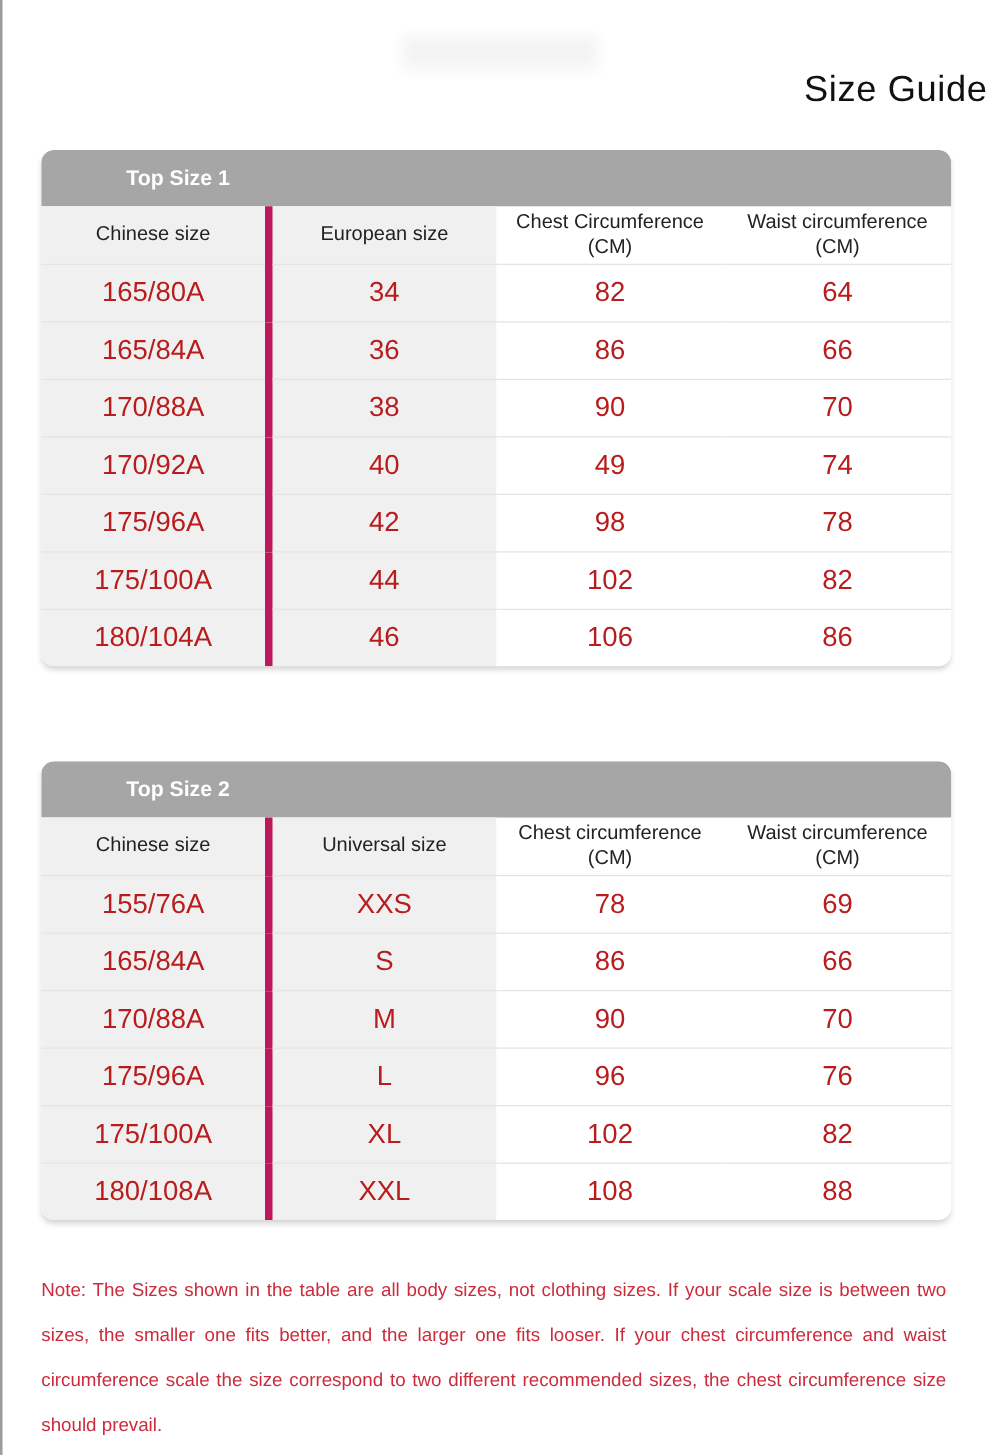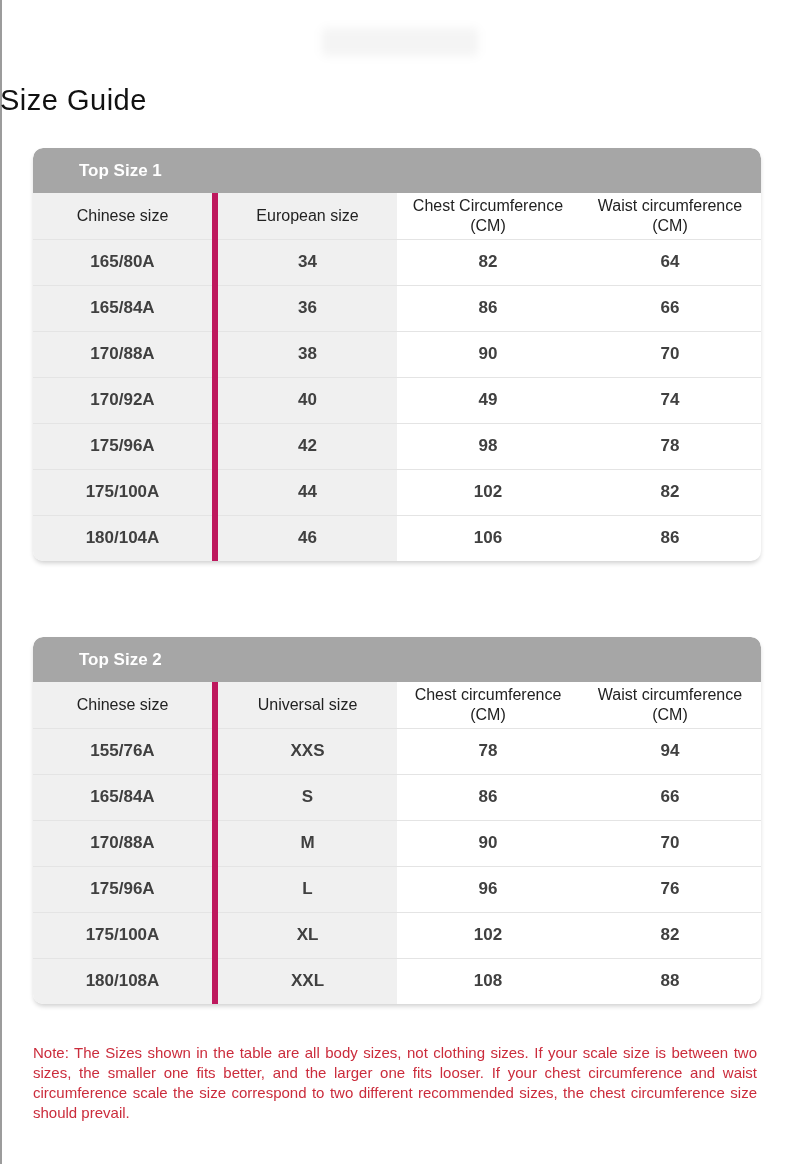--- a/index.html
+++ b/index.html
@@ -23,22 +23,22 @@
   .watermark {
     position: absolute;
     left: 322px; top: 28px;
     width: 156px; height: 28px;
     background: rgba(0,0,0,0.045);
     filter: blur(5px);
     border-radius: 4px;
   }
   .page-title {
     margin: 0;
-    padding-top: 84px;
-    text-align: left;
+    padding-top: 56px;
+    text-align: right;
     font-size: 29px;
     font-weight: 500;
     color: #111111;
     letter-spacing: 0.5px;
     position: relative;
   }
   .size-table {
     width: 728px;
     margin: 31px 29px 0 33px;
     border-radius: 10px;
@@ -48,21 +48,21 @@
   }
   .size-table.second {
     margin-top: 76px;
   }
   .title-bar {
     height: 45px;
     background: #a6a6a6;
     color: #ffffff;
     display: flex;
     align-items: center;
-    padding-left: 46px;
+    padding-left: 68px;
     box-sizing: border-box;
     font-size: 17px;
     font-weight: 700;
     border-radius: 10px 10px 0 0;
   }
   table.grid {
     width: 100%;
     border-collapse: collapse;
     table-layout: fixed;
   }
@@ -74,43 +74,42 @@
   }
   table.grid th {
     height: 46px;
     font-weight: 400;
     font-size: 16px;
     line-height: 20px;
     color: #222222;
   }
   table.grid td {
     height: 46px;
-    font-size: 17px;
-    color: #404040;
-    font-weight: bold;
+    font-size: 22px;
+    color: #b91c1c;
   }
   table.grid .shade {
     background: #f0f0f0;
   }
   table.grid .col-divider {
     border-right: 6px solid #be185d;
   }
   table.grid tr + tr th,
   table.grid tbody tr th,
   table.grid tbody tr td {
     border-top: 1px solid #e4e4e4;
   }
   table.grid thead tr th {
     border-top: none;
   }
   .note {
     margin: 39px 33px 0 33px;
     width: 724px;
     font-size: 15px;
-    line-height: 20px;
+    line-height: 36px;
     color: #cb2c3c;
     text-align: justify;
   }
 </style>
 </head>
 <body>
 
 <div class="left-edge-line"></div>
 <div class="watermark"></div>
 
@@ -187,21 +186,21 @@
           <th class="shade">Universal size</th>
           <th>Chest circumference (CM)</th>
           <th>Waist circumference (CM)</th>
         </tr>
       </thead>
     <tbody>
         <tr>
           <td class="shade col-divider">155/76A</td>
           <td class="shade">XXS</td>
           <td>78</td>
-          <td>94</td>
+          <td>69</td>
         </tr>
         <tr>
           <td class="shade col-divider">165/84A</td>
           <td class="shade">S</td>
           <td>86</td>
           <td>66</td>
         </tr>
         <tr>
           <td class="shade col-divider">170/88A</td>
           <td class="shade">M</td>

